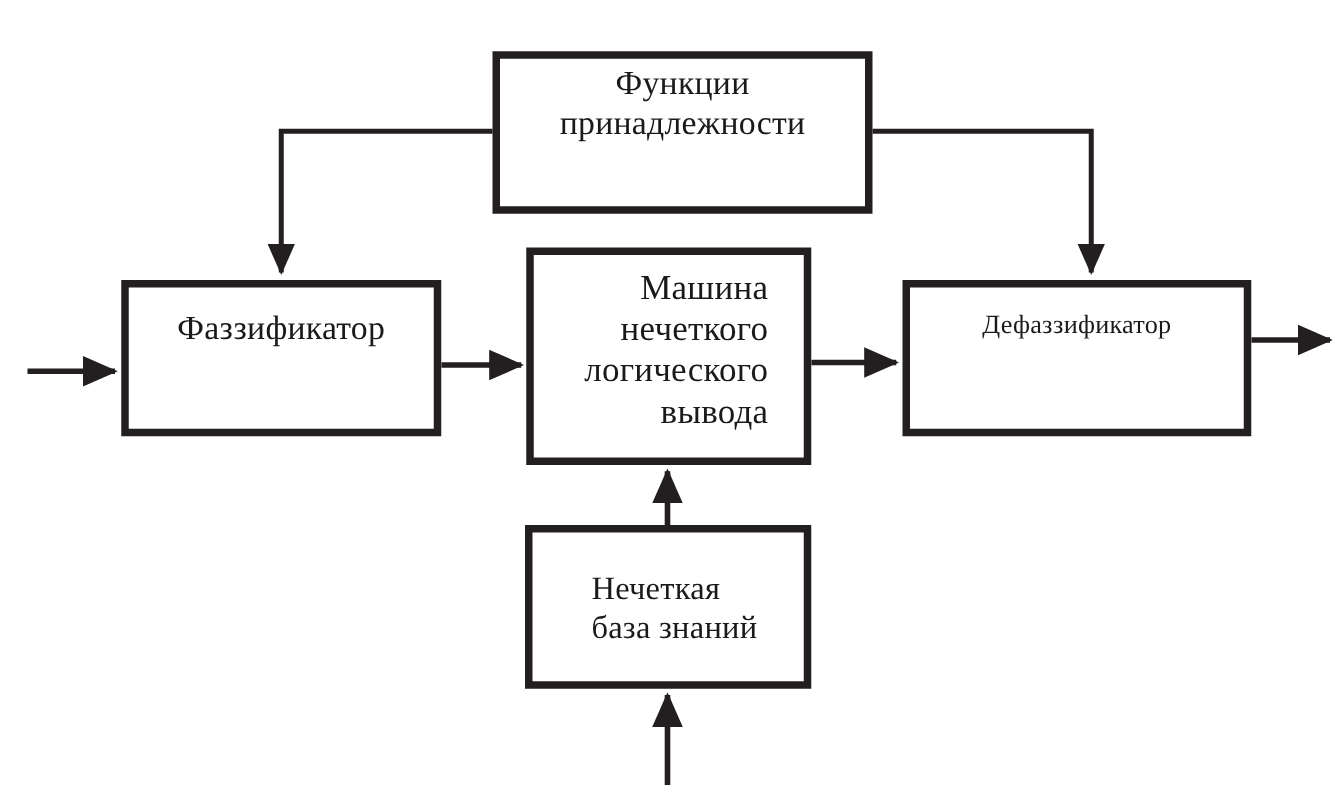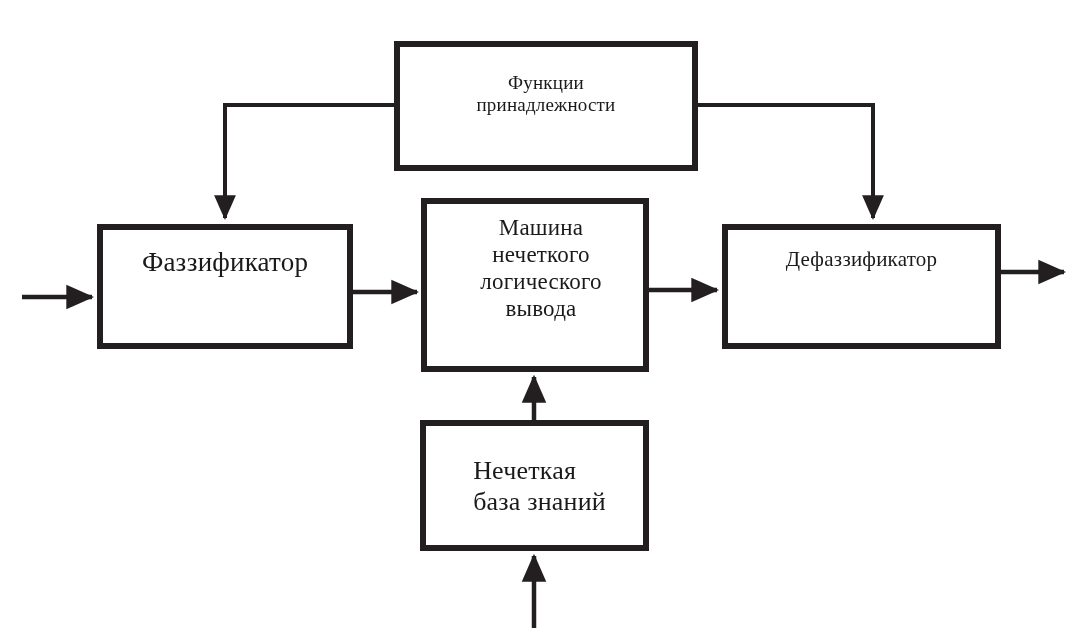--- a/index.html
+++ b/index.html
@@ -46,22 +46,22 @@
 
   
   #box-membership-functions {
     left: 394px;
     top: 41px;
     width: 304px;
     height: 130px;
     align-items: flex-start;
   }
   #box-membership-functions .node-label {
-    font-size: 19px;
-    padding-top: 25px;
+    font-size: 27px;
+    padding-top: 4px;
   }
 
   
   #box-fuzzifier {
     left: 97px;
     top: 224px;
     width: 256px;
     height: 125px;
     align-items: flex-start;
   }
@@ -72,23 +72,23 @@
 
   
   #box-inference-engine {
     left: 421px;
     top: 198px;
     width: 228px;
     height: 174px;
     align-items: flex-start;
   }
   #box-inference-engine .node-label {
-    font-size: 23px;
+    font-size: 28px;
     padding-top: 10px;
-    text-align: center;
+    text-align: right;
     padding-left: 12px;
   }
 
   
   #box-defuzzifier {
     left: 722px;
     top: 224px;
     width: 279px;
     height: 125px;
     align-items: flex-start;

